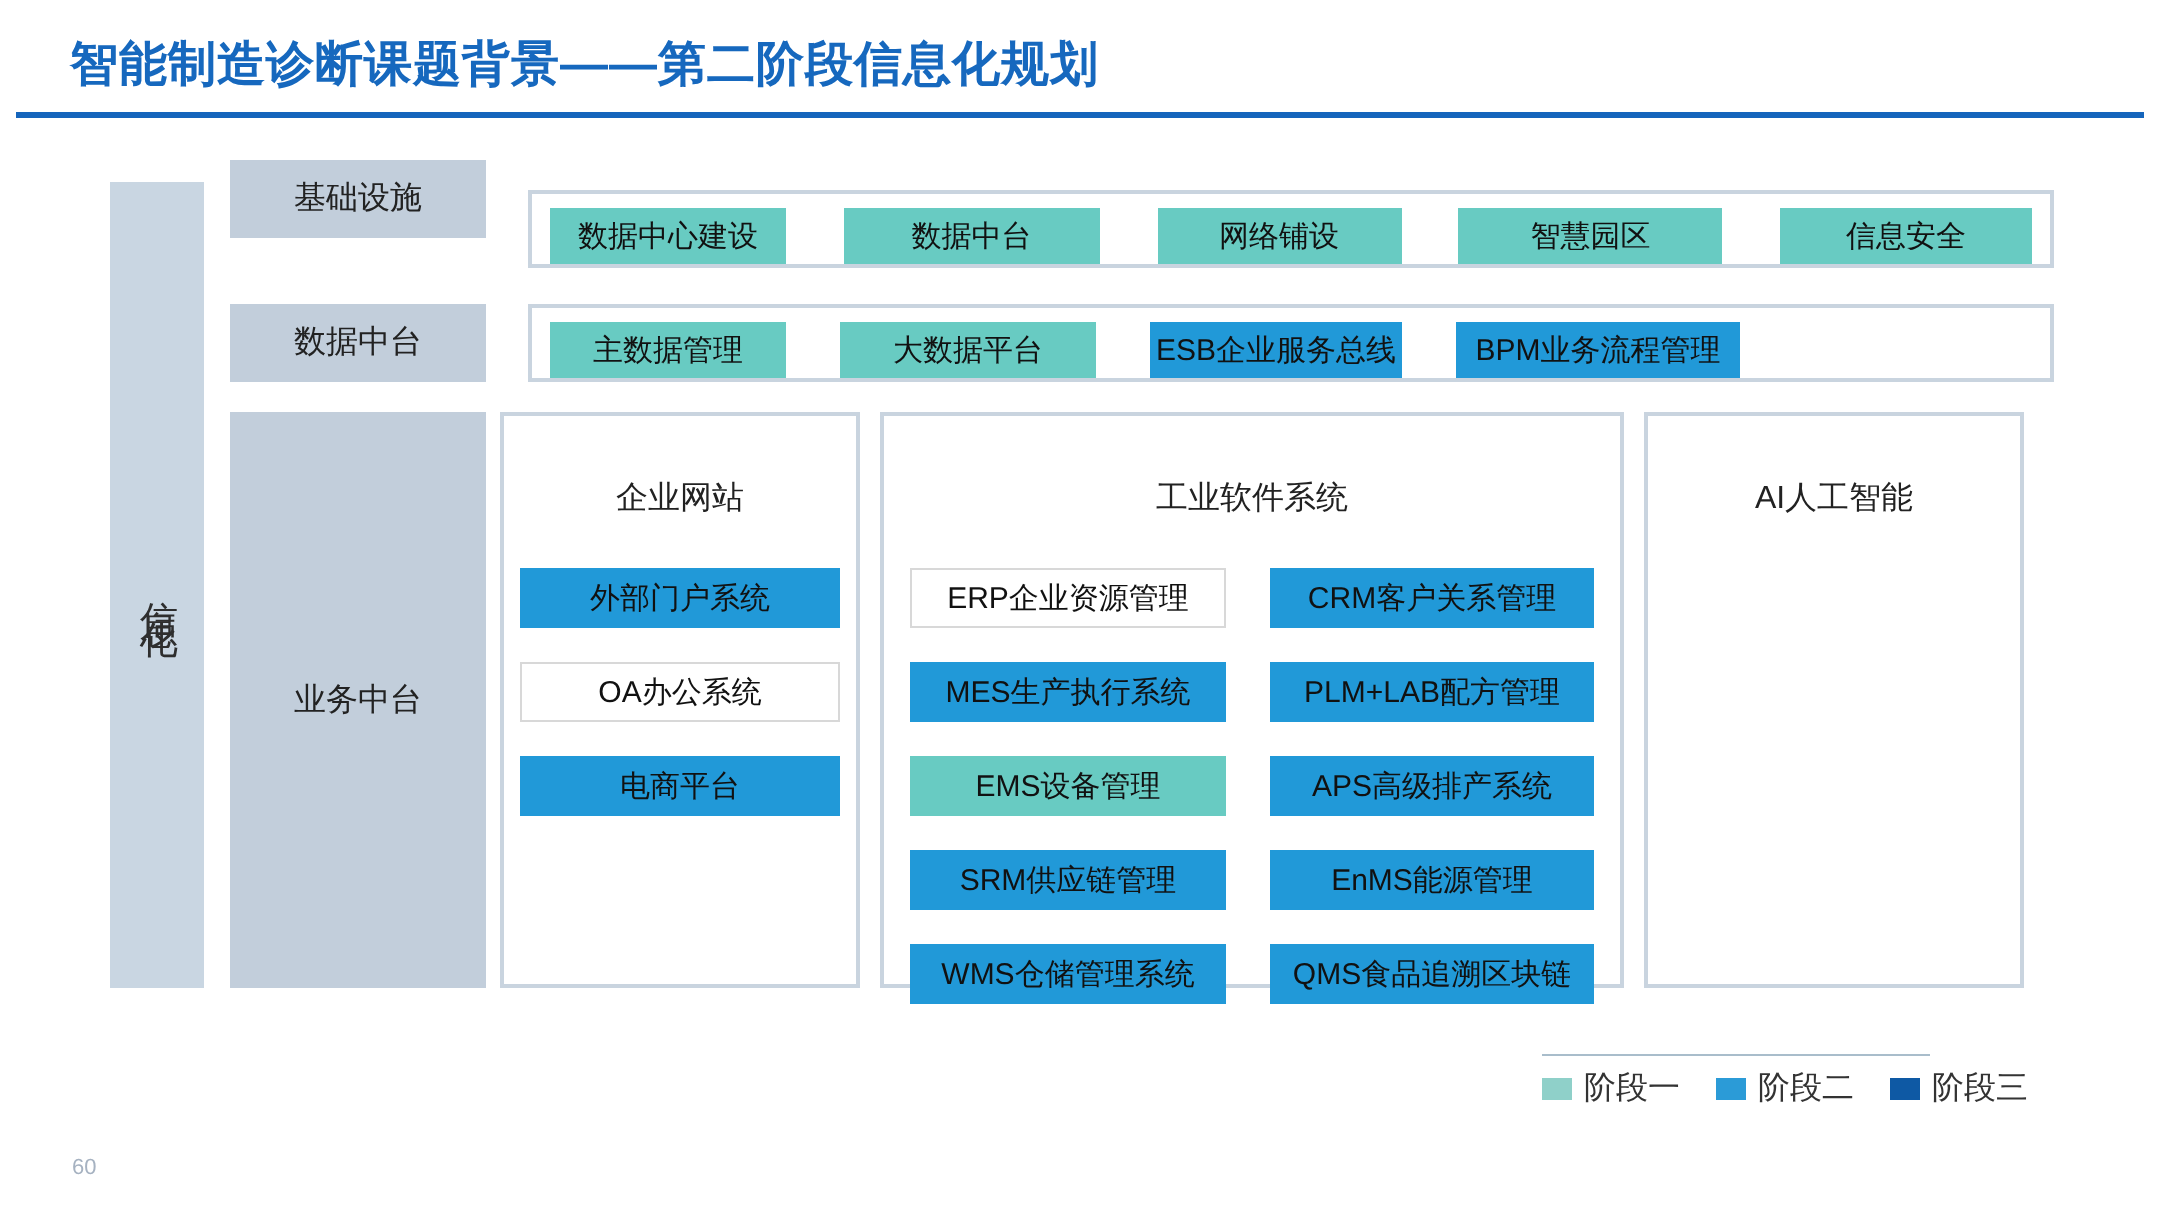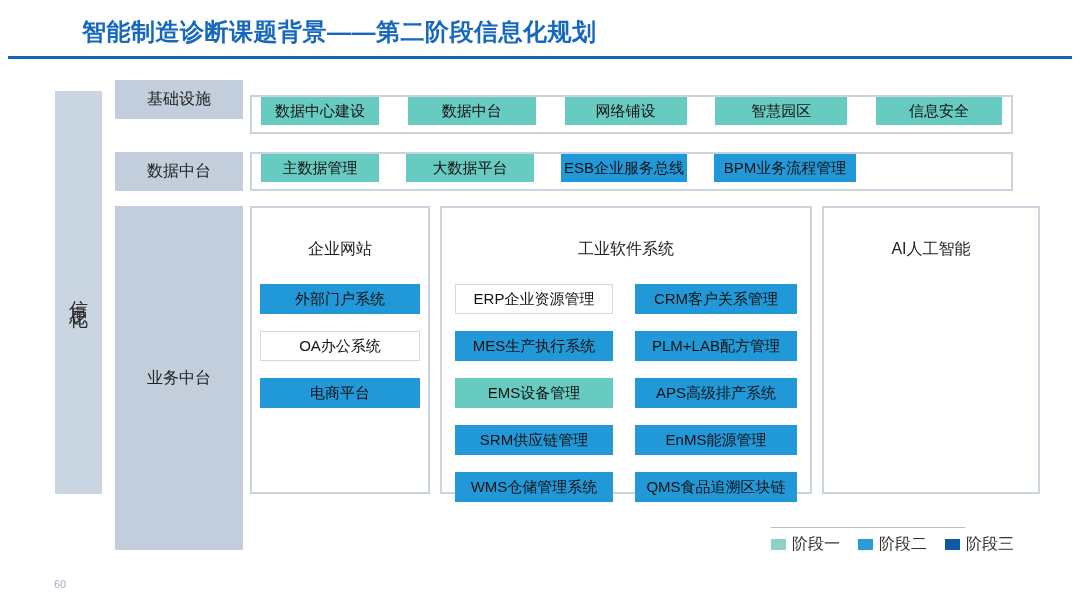--- a/index.html
+++ b/index.html
@@ -10,21 +10,20 @@
     background: #ffffff;
     font-family: "Liberation Sans", "DejaVu Sans", sans-serif;
     overflow: hidden;
   }
   
   .title {
     position: absolute; left: 35px; top: 16px;
     font-size: 24px; font-weight: 700;
     color: var(--title);
     letter-spacing: 0.5px;
-    margin-left: 47px;
   }
   .underline {
     position: absolute; left: 8px; top: 56px;
     width: 1064px; height: 3px;
     background: var(--underline);
   }
   
   .sidebar {
     position: absolute; left: 55px; top: 91px;
     width: 47px; height: 403px;
@@ -37,26 +36,26 @@
   }
   
   .rowlabel {
     position: absolute; left: 115px; width: 128px;
     background: var(--label_bg);
     display: flex; align-items: center; justify-content: center;
     font-size: 16px; color: #222;
   }
   #lbl-infra { top: 80px;  height: 39px; }
   #lbl-data  { top: 152px; height: 39px; }
-  #lbl-biz   { top: 206px; height: 344px; }
+  #lbl-biz   { top: 206px; height: 288px; }
   
   .tray {
-    position: absolute; left: 250px; width: 763px; height: 39px;
+    position: absolute; left: 264px; width: 763px; height: 39px;
     background: #fff; border: 2px solid var(--border);
-    display: flex; align-items: flex-start; padding: 0 9px;
+    display: flex; align-items: flex-end; padding: 0 9px;
   }
   #row-infra { top: 95px; justify-content: space-between; }
   #row-data  { top: 152px; justify-content: flex-start; gap: 27px; }
   
   .btn {
     height: 28px;
     display: flex; align-items: center; justify-content: center;
     font-size: 15px; color: #111; flex: none;
   }
   .btn[data-phase="p1"] { background: var(--phase1); }
@@ -66,21 +65,21 @@
   .w128{width:128px} .w132{width:132px} .w142{width:142px} .w160{width:160px}
   
   .group {
     position: absolute; top: 206px; height: 288px;
     background: #fff; border: 2px solid var(--border);
     display: flex; flex-direction: column; align-items: center;
     padding-top: 31px;
   }
   #group-web        { left: 250px; width: 180px; }
   #group-industrial { left: 440px; width: 372px; }
-  #group-ai         { left: 822px; width: 218px; }
+  #group-ai         { left: 822px; width: 190px; }
   .group-title { font-size: 16px; color: #222; margin-bottom: 24px; }
   #group-web .btn { height: 30px; margin-bottom: 17px; }
   .grid2 {
     display: grid; grid-template-columns: 158px 162px;
     column-gap: 22px; row-gap: 17px;
   }
   .grid2 .btn { height: 30px; width: 100%; }
   
   .legend-line {
     position: absolute; left: 771px; top: 527px;
@@ -89,21 +88,21 @@
   .legend {
     position: absolute; left: 771px; top: 534px;
     display: flex; align-items: center; gap: 18px;
   }
   .legend-item { display: flex; align-items: center; gap: 6px; }
   .swatch { width: 15px; height: 11px; display: inline-block; }
   .legend-label { font-size: 16px; color: #333; font-family: Liberation Serif, serif; }
   
   .pagenum {
     position: absolute; left: 36px; top: 578px;
-    font-size: 11px; color: #a6b2c1; margin-left: 18px;
+    font-size: 11px; color: #a6b2c1;
   }
 </style>
 </head>
 <body>
 
 <div id="slide">
 
   <div class="title">智能制造诊断课题背景——第二阶段信息化规划</div>
   <div class="underline"></div>
 

